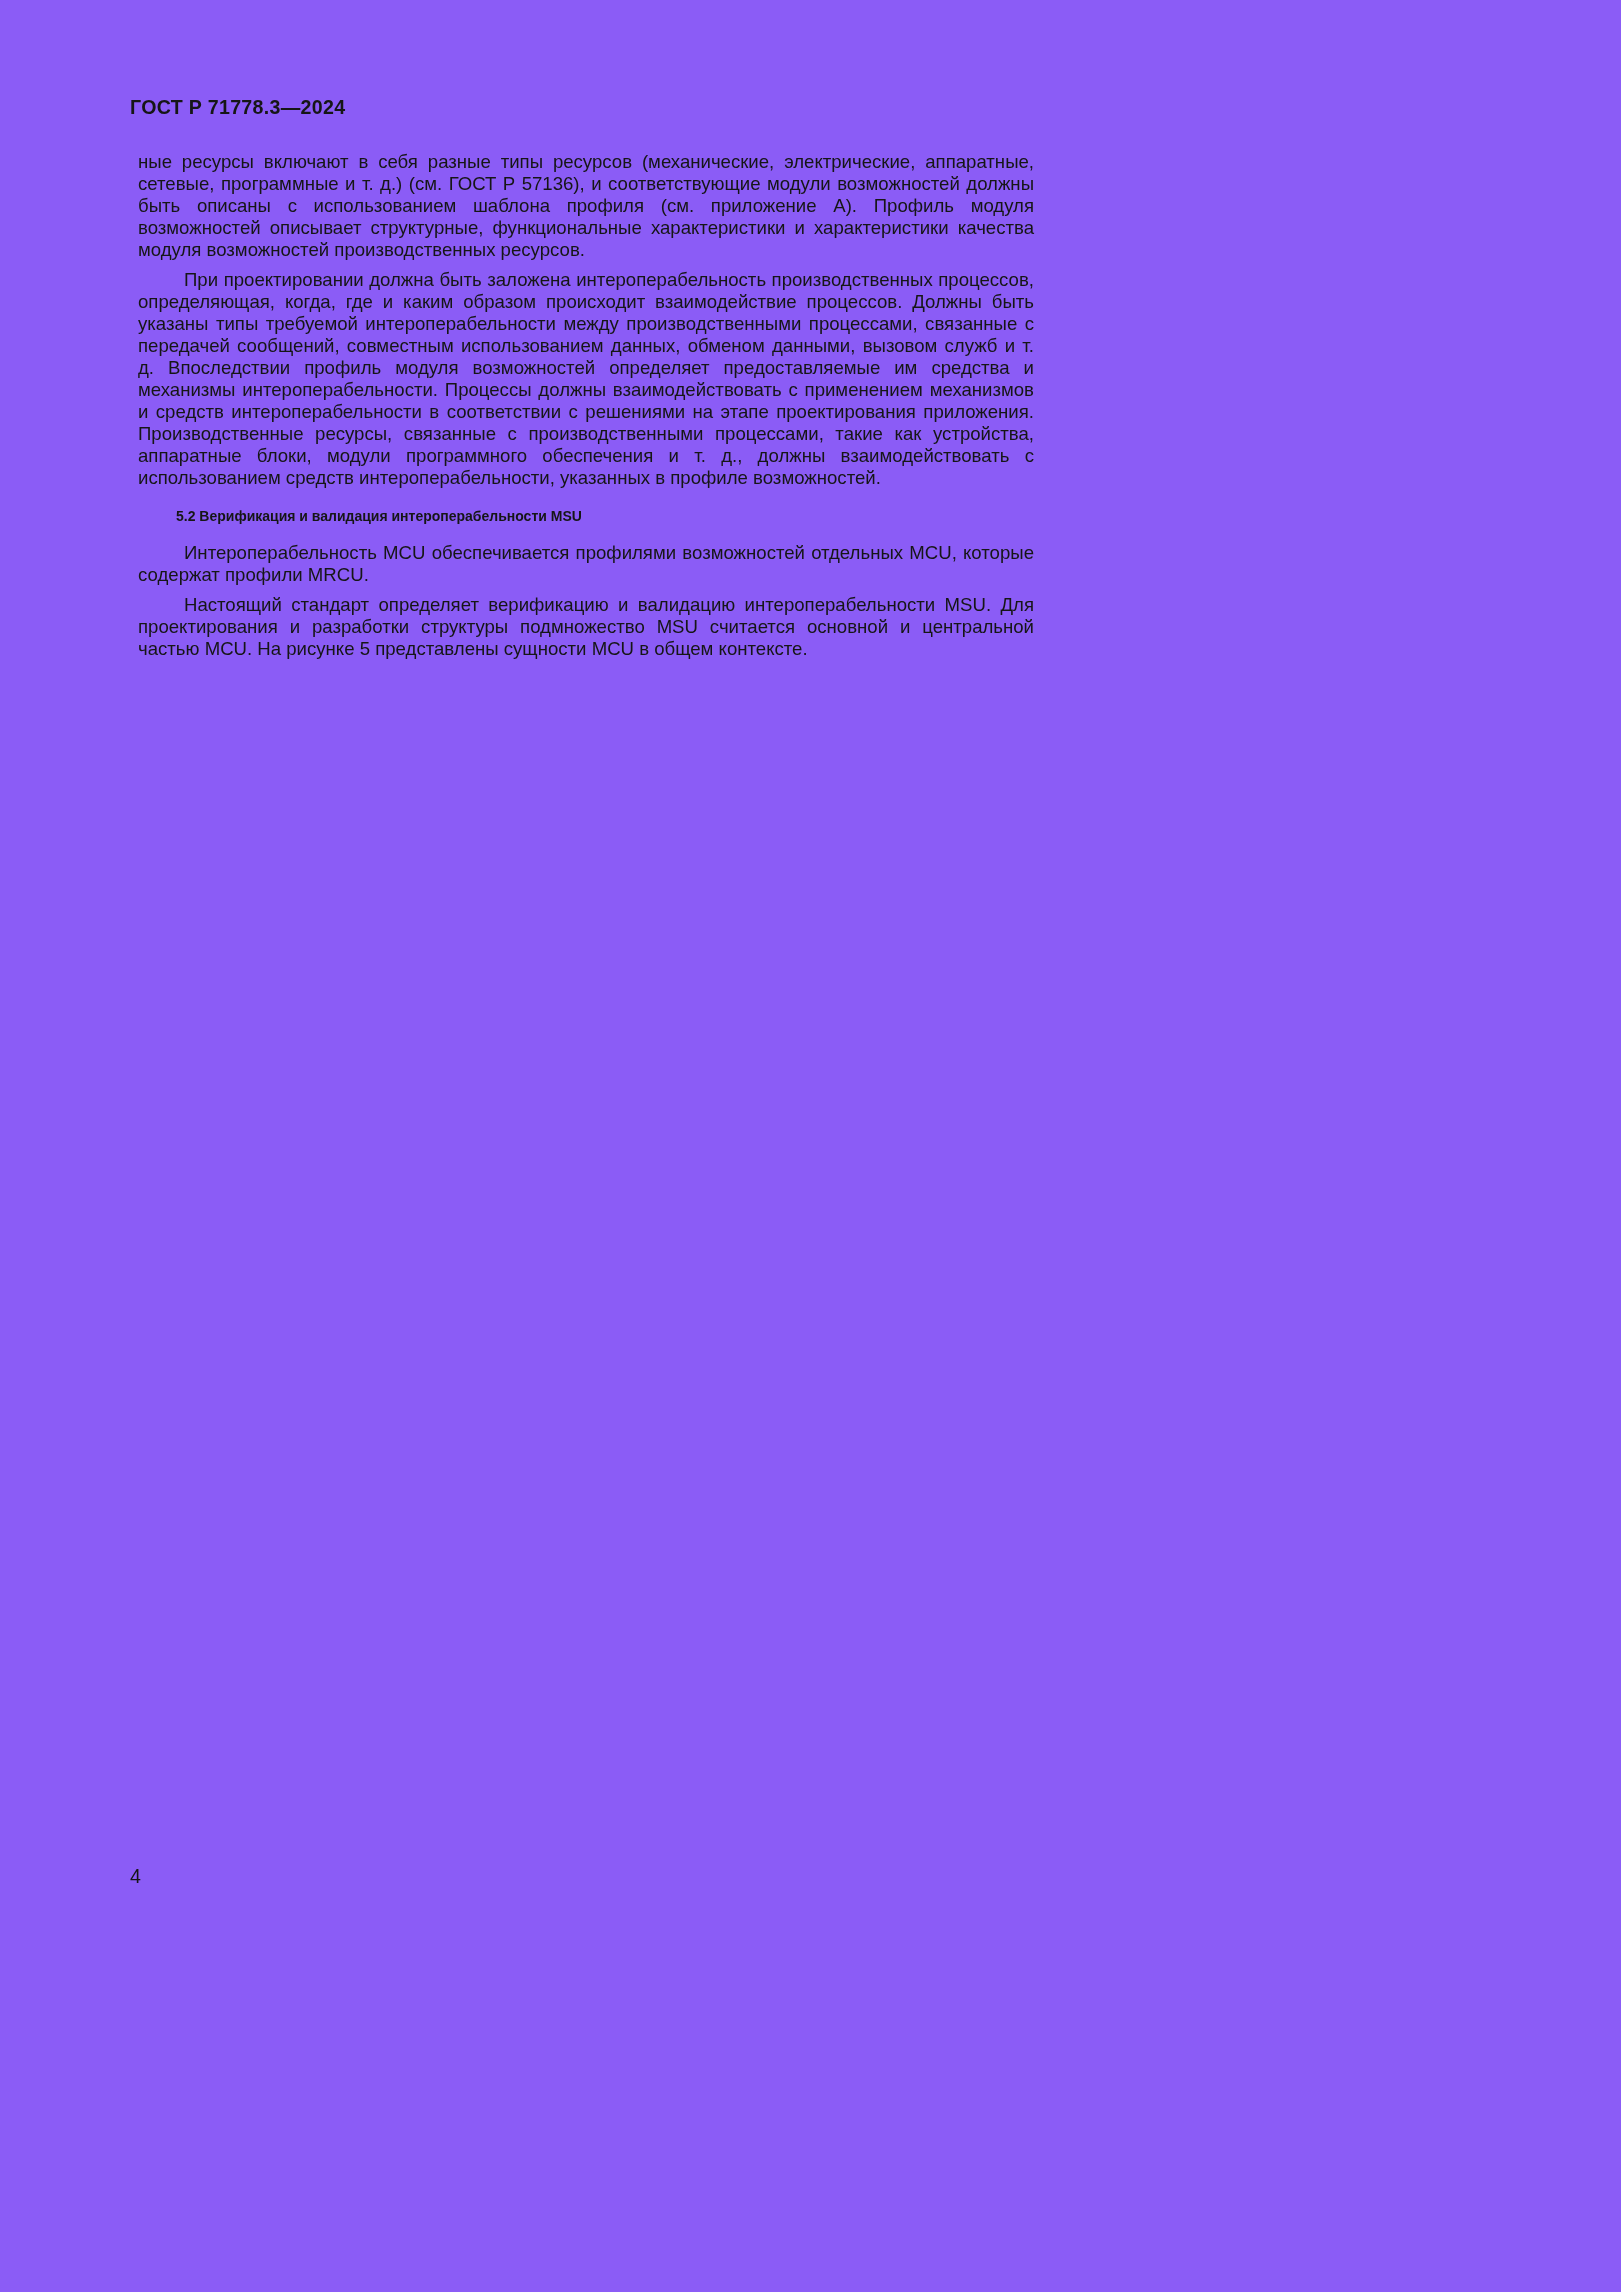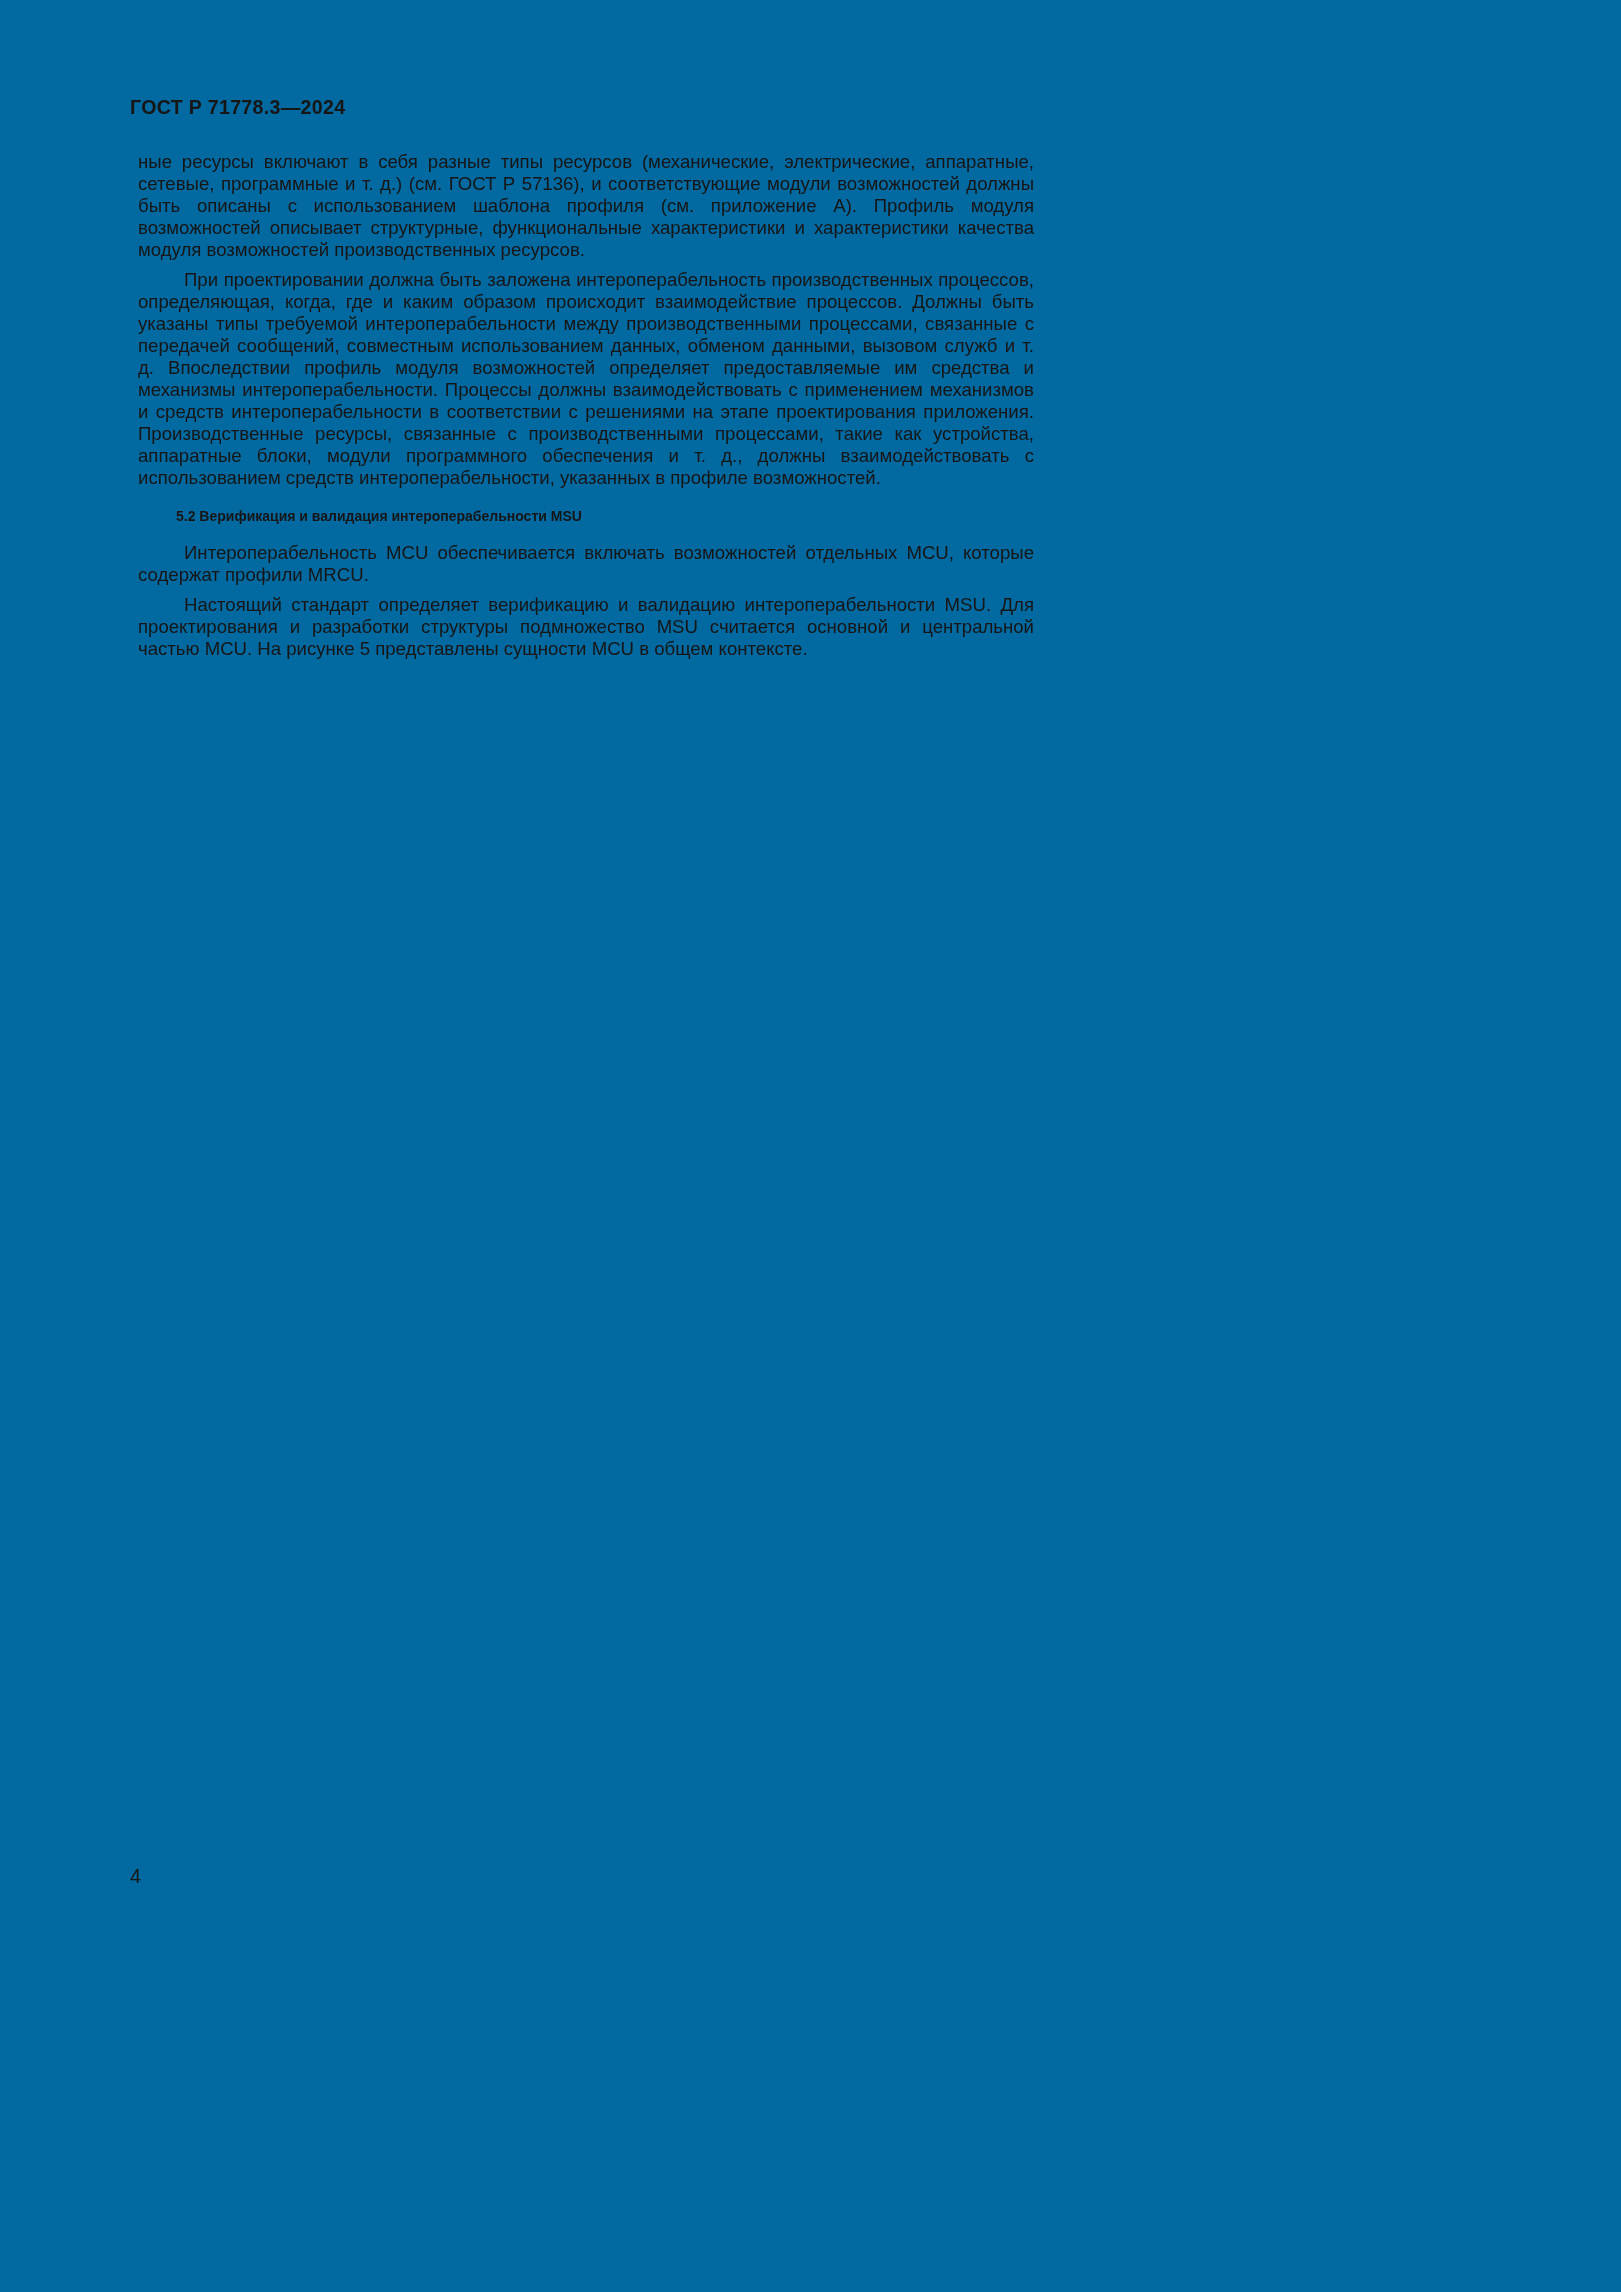--- a/index.html
+++ b/index.html
@@ -5,21 +5,21 @@
   html, body {
     margin: 0;
     padding: 0;
     background: #7a7a7a;
   }
   .page {
     position: relative;
     width: 1621px;
     height: 2293px;
     margin: 0 auto;
-    background: #0369a1;
+    background: #8b5cf6;
     font-family: "Liberation Sans", sans-serif;
     color: #161616;
     box-sizing: border-box;
     overflow: hidden;
   }
   .running-header {
     position: absolute;
     left: 130px;
     top: 96px;
     font-size: 19.6px;
@@ -65,21 +65,21 @@
 
   <div class="doc-body">
 
     <p class="para no-indent">ные ресурсы включают в себя разные типы ресурсов (механические, электрические, аппаратные, сетевые, программные и т. д.) (см. ГОСТ Р 57136), и соответствующие модули возможностей должны быть описаны с использованием шаблона профиля (см. приложение А). Профиль модуля возможностей описывает структурные, функциональные характеристики и характеристики качества модуля возможностей производственных ресурсов.</p>
 
     <p class="para">При проектировании должна быть заложена интероперабельность производственных процессов, определяющая, когда, где и каким образом происходит взаимодействие процессов. Должны быть указаны типы требуемой интероперабельности между производственными процессами, связанные с передачей сообщений, совместным использованием данных, обменом данными, вызовом служб и т. д. Впоследствии профиль модуля возможностей определяет предоставляемые им средства и механизмы интероперабельности. Процессы должны взаимодействовать с применением механизмов и средств интероперабельности в соответствии с решениями на этапе проектирования приложения. Производственные ресурсы, связанные с производственными процессами, такие как устройства, аппаратные блоки, модули программного обеспечения и т. д., должны взаимодействовать с использованием средств интероперабельности, указанных в профиле возможностей.</p>
 
     <p class="section-heading">5.2 Верификация и валидация интероперабельности MSU</p>
 
 
-    <p class="para">Интероперабельность MCU обеспечивается включать возможностей отдельных MCU, которые содержат профили MRCU.</p>
+    <p class="para">Интероперабельность MCU обеспечивается профилями возможностей отдельных MCU, которые содержат профили MRCU.</p>
 
     <p class="para">Настоящий стандарт определяет верификацию и валидацию интероперабельности MSU. Для проектирования и разработки структуры подмножество MSU считается основной и центральной частью MCU. На рисунке 5 представлены сущности MCU в общем контексте.</p>
 
   </div>
 
   <div class="page-number">4</div>
 
 </div>
 
 

